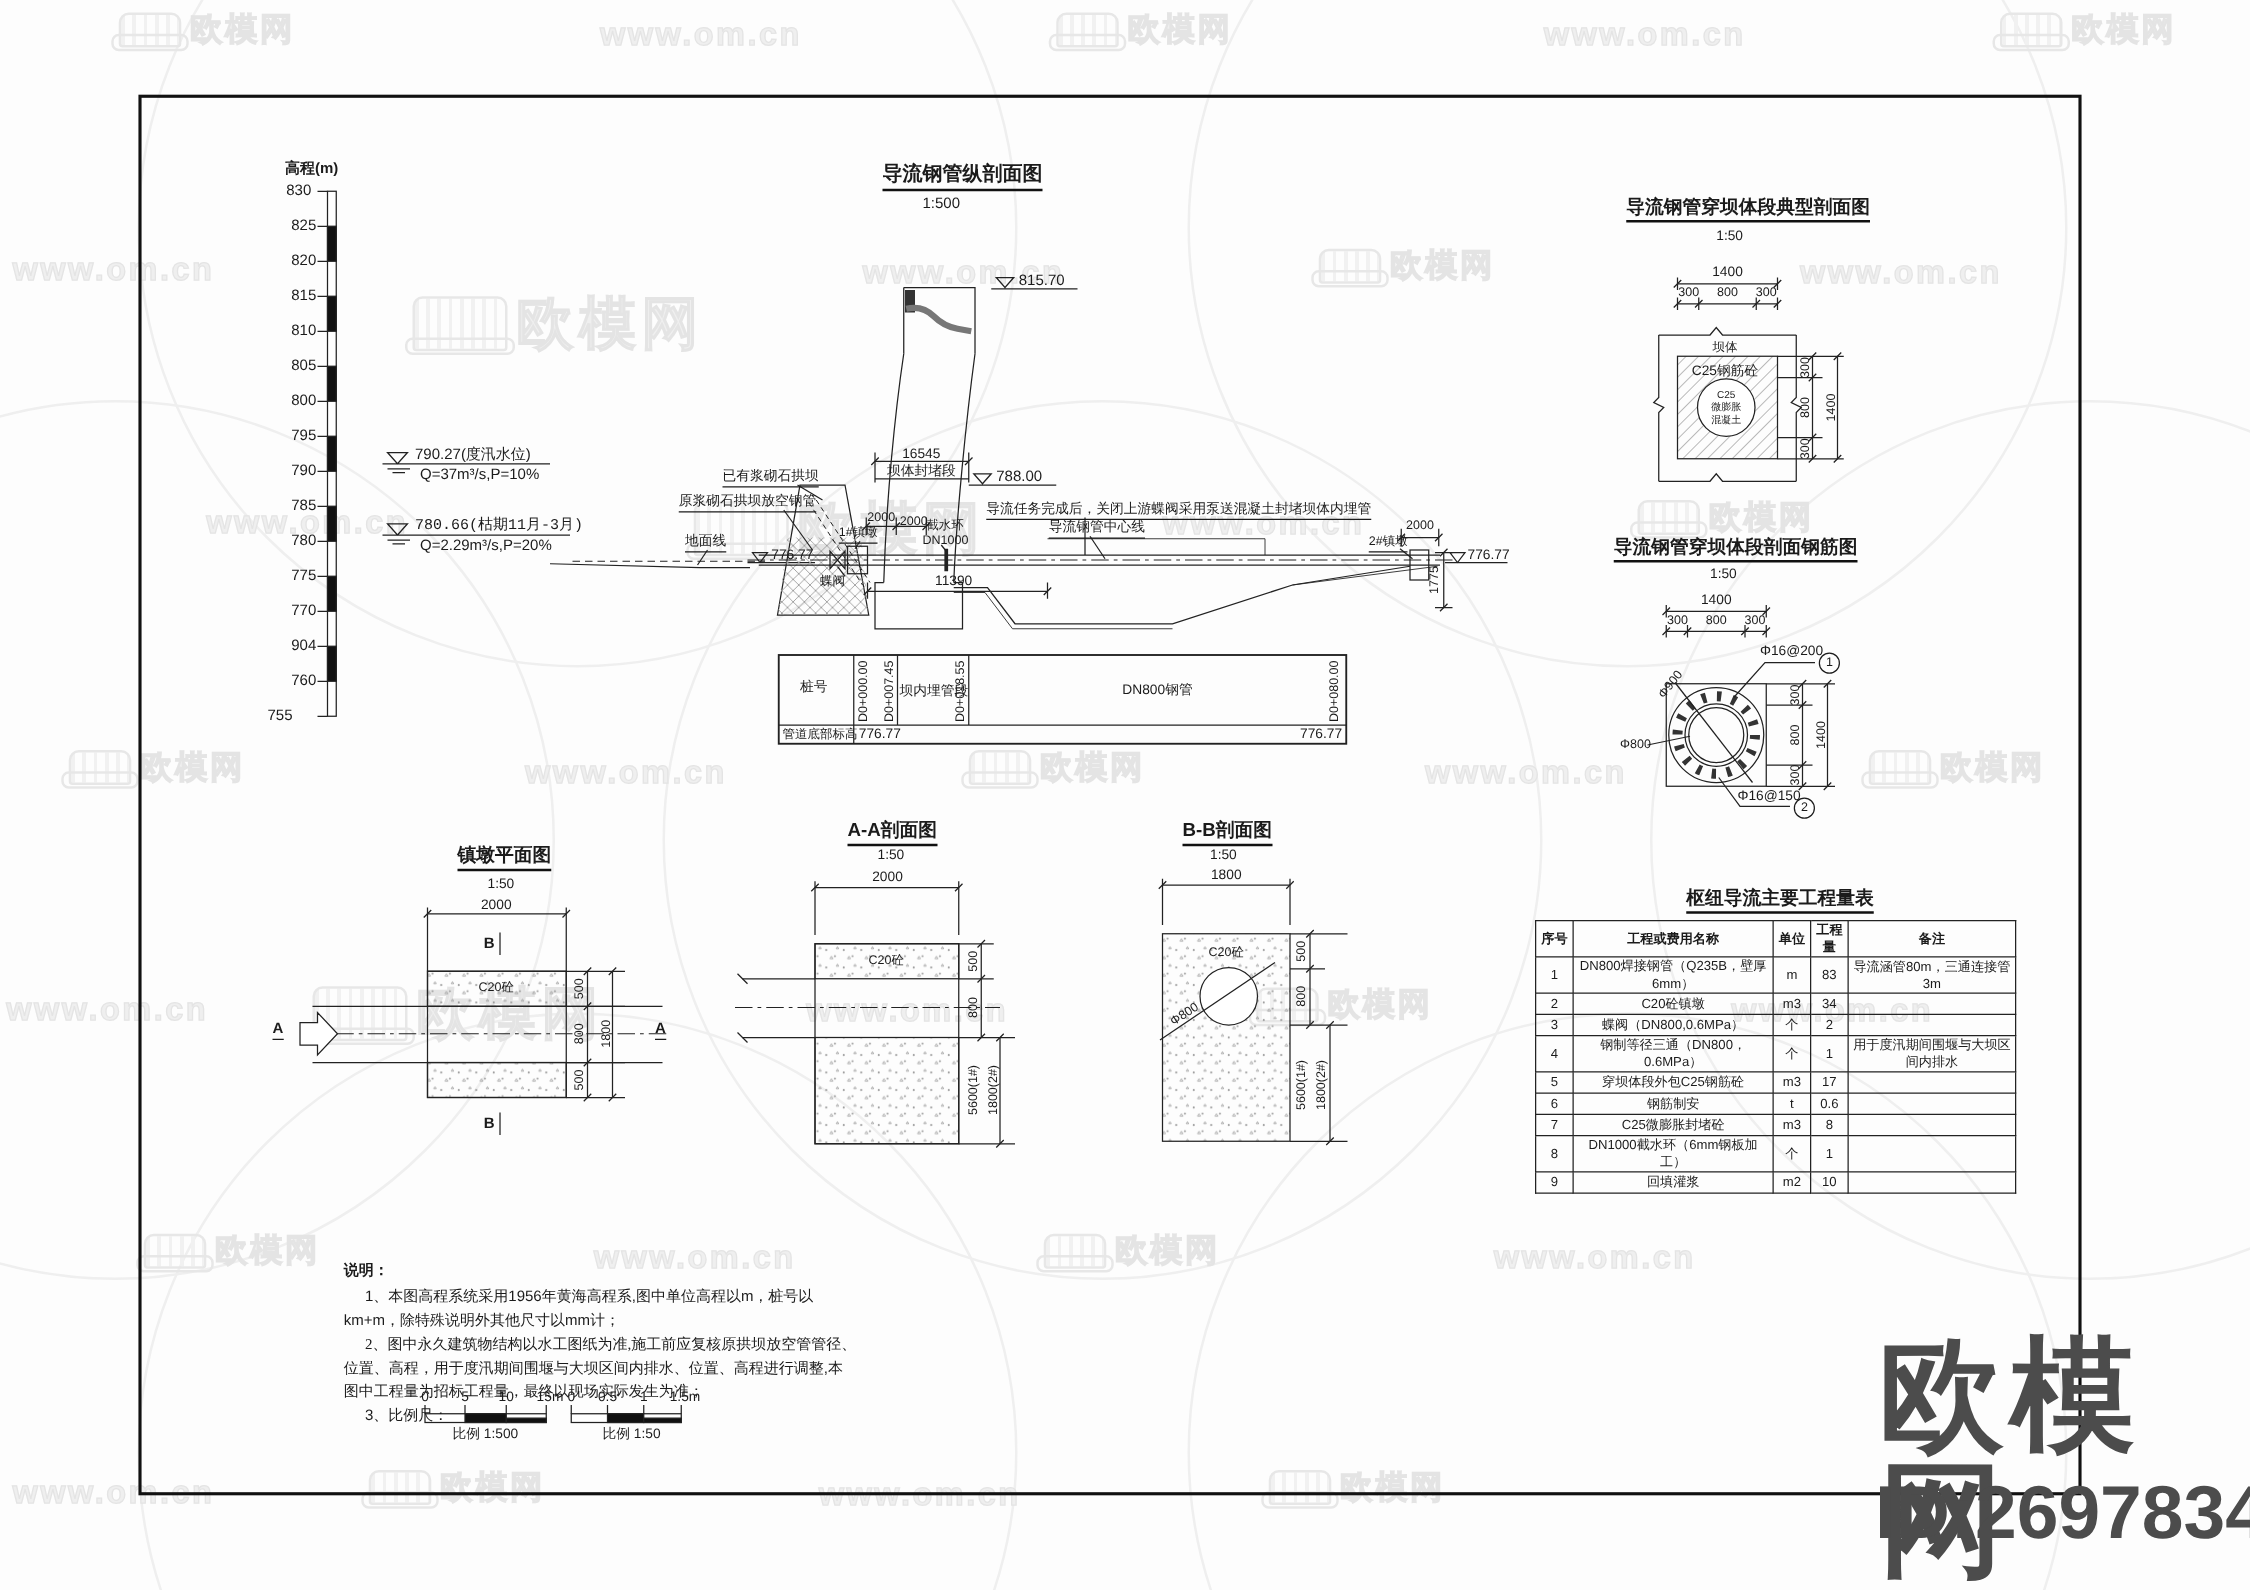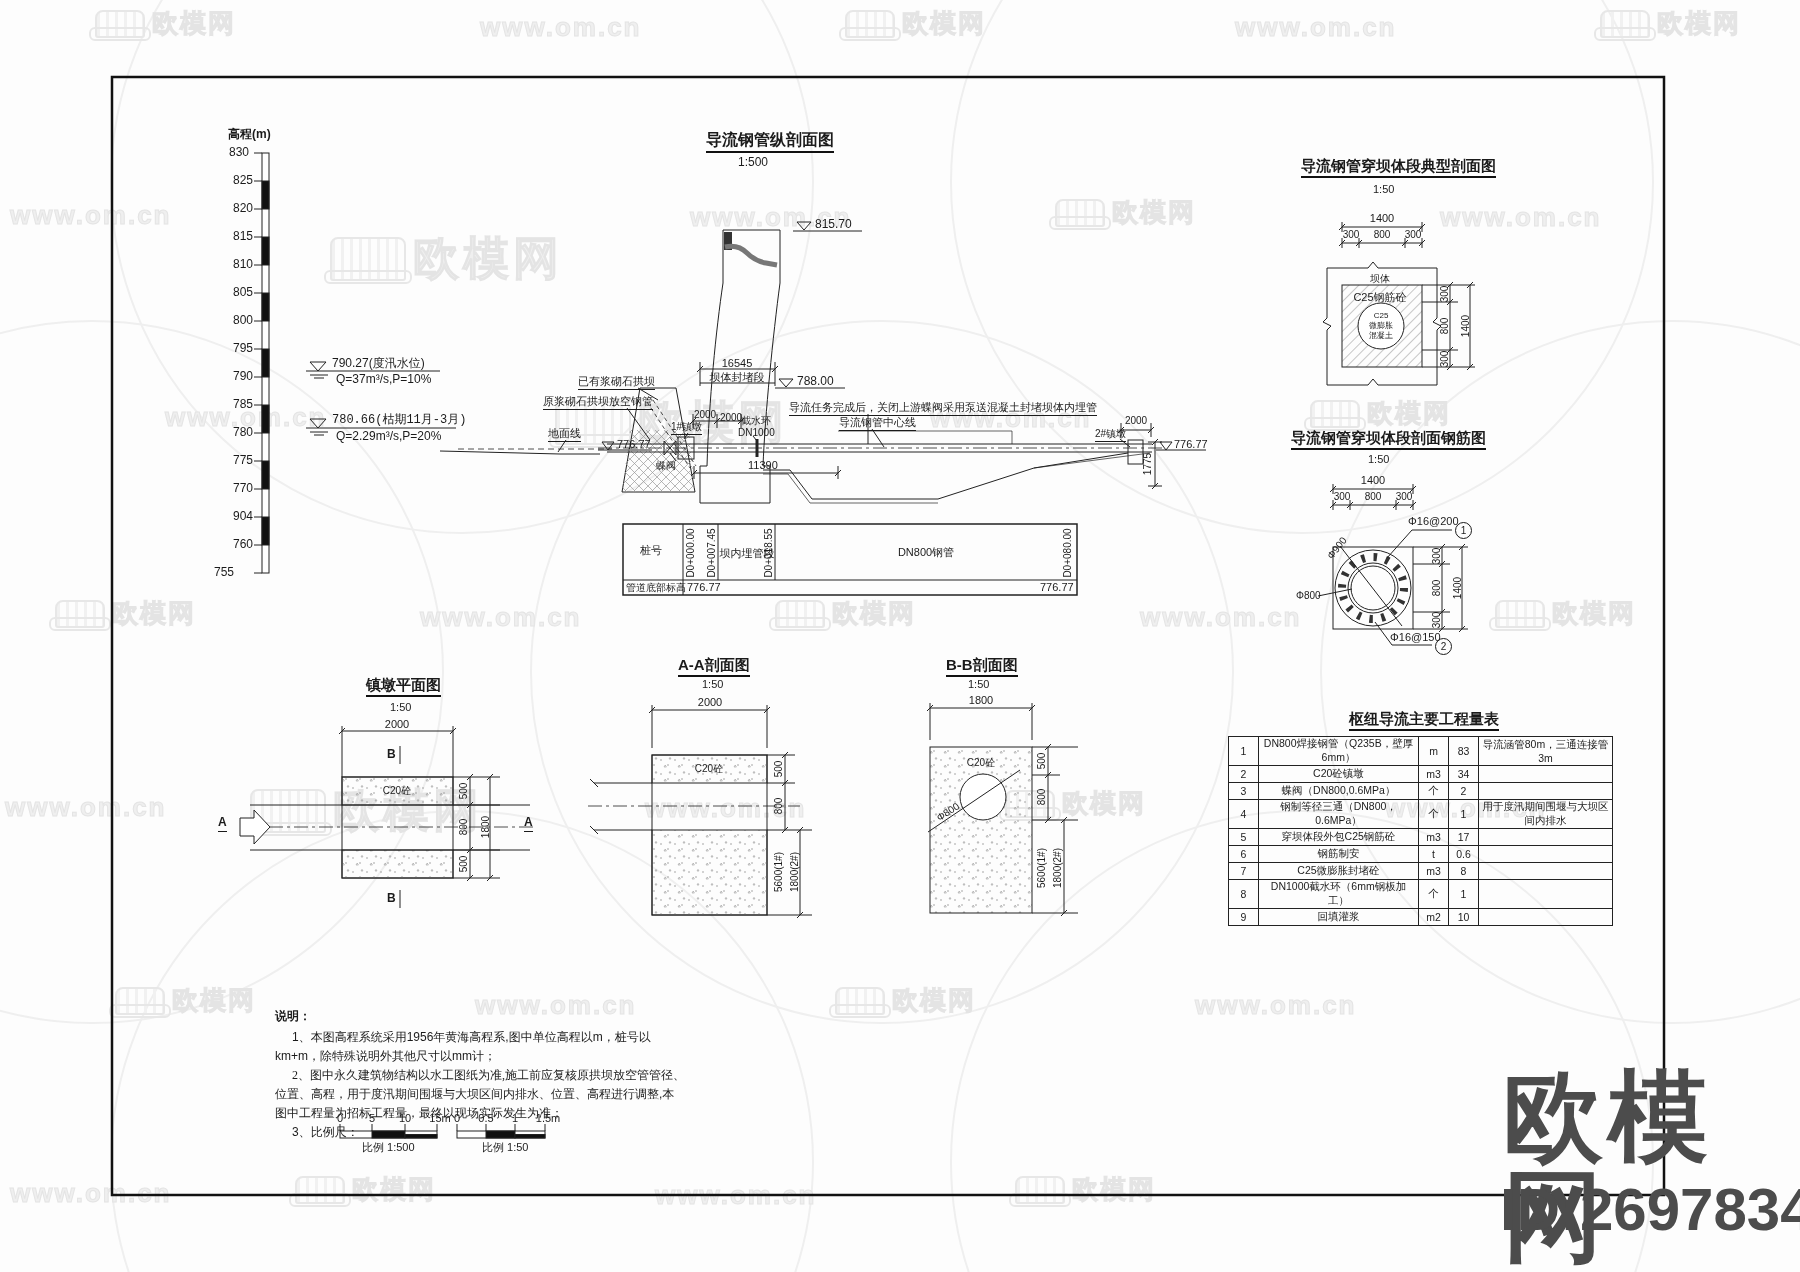--- a/index.html
+++ b/index.html
@@ -501,20 +501,27 @@
   <div class="d f15 b ul2" style="left:1349px;top:710px;">枢纽导流主要工程量表</div>
   <table class="qt">
     <colgroup>
         <col style="width:30px">
         <col style="width:160px">
         <col style="width:30px">
         <col style="width:30px">
         <col style="width:134px">
       </colgroup>
     <tbody>
+        <tr class="hdr">
+      <td>序号</td>
+          <td>工程或费用名称</td>
+          <td>单位</td>
+          <td>工程量</td>
+          <td>备注</td>
+    </tr>
     <tr>
           <td>1</td>
           <td>DN800焊接钢管（Q235B，壁厚6mm）</td>
           <td>m</td>
           <td>83</td>
           <td class="remark">导流涵管80m，三通连接管3m</td>
         </tr>
     <tr>
           <td>2</td>
           <td>C20砼镇墩</td>

